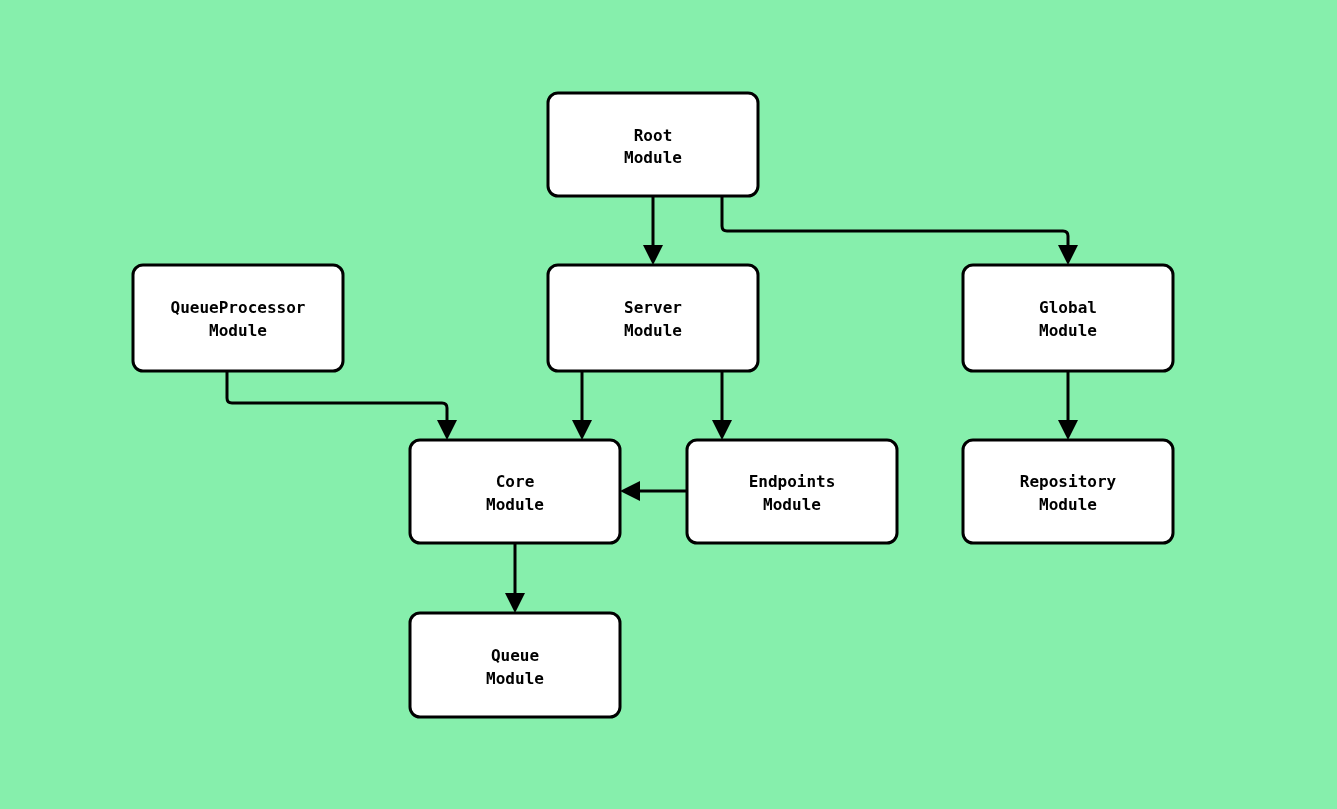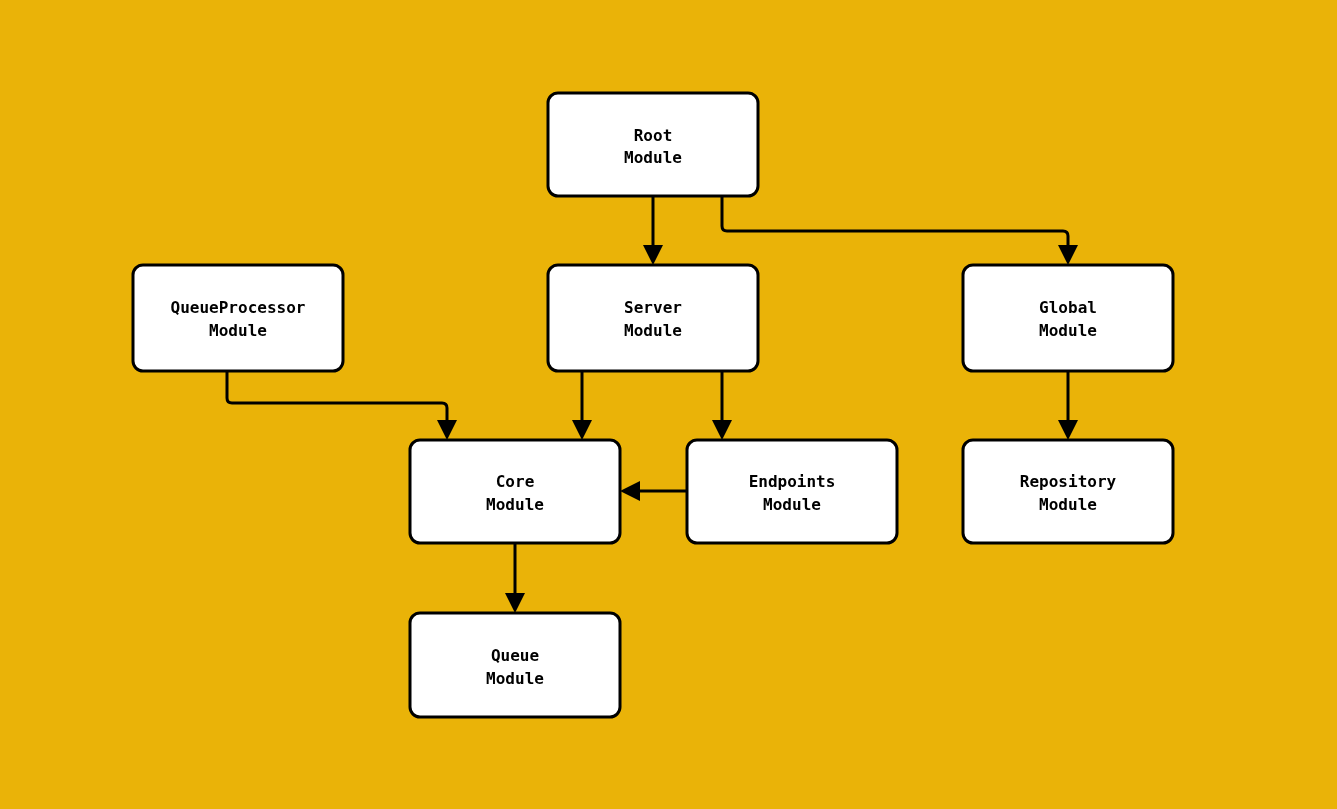--- a/index.html
+++ b/index.html
@@ -7,21 +7,21 @@
     padding: 0;
     background: #ffffff;
   }
   body {
     font-family: "DejaVu Sans Mono", "Liberation Mono", monospace;
   }
   #canvas {
     position: relative;
     width: 1337px;
     height: 809px;
-    background: #eab308;
+    background: #86efac;
     overflow: hidden;
   }
   #diagram-svg {
     position: absolute;
     top: 0;
     left: 0;
     width: 1337px;
     height: 809px;
   }
   .node-box {

